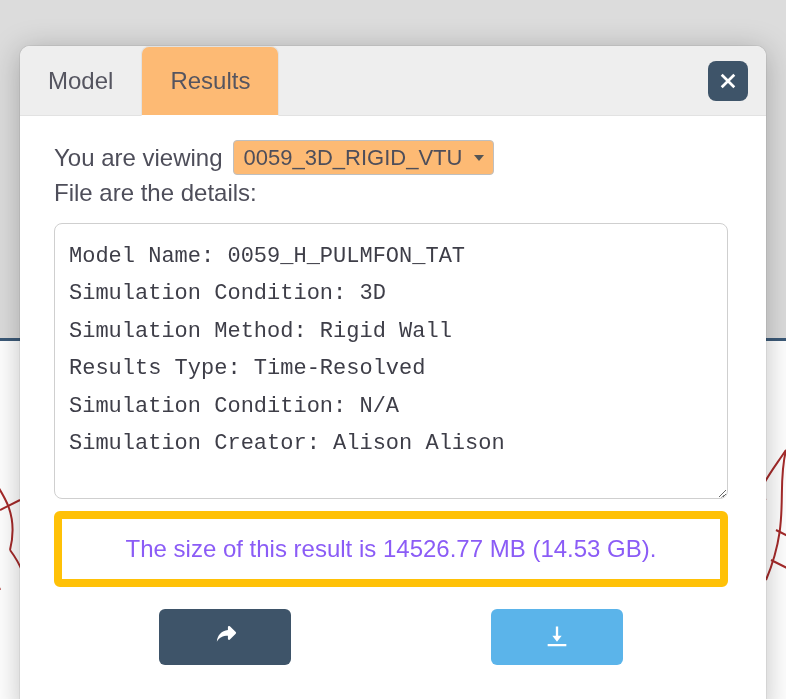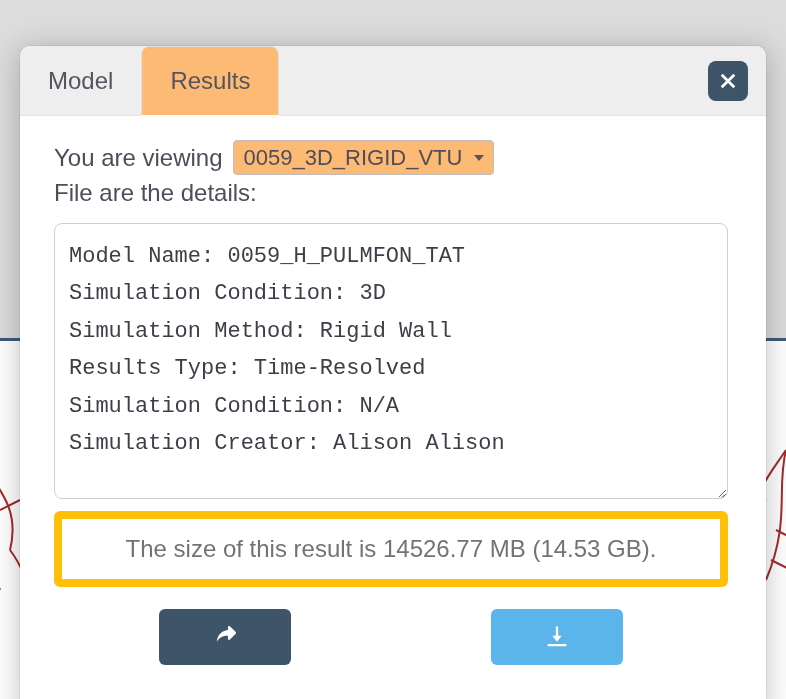--- a/index.html
+++ b/index.html
@@ -152,21 +152,21 @@
     pointer-events:none;
   }
   .grip svg { width:14px; height:14px; }
 
   .size-highlight {
     margin: 12px 0 18px 0;
     border: 8px solid #ffc107;
     border-radius: 6px;
     padding: 16px 20px;
     font-size: 24px;
-    color: #737373;
+    color: #8b5cf6;
     text-align: center;
     background:#ffffff;
   }
 
   .btnrow {
     display:flex;
     justify-content:center;
     gap: 200px;
     padding: 4px 0 20px 0;
   }

